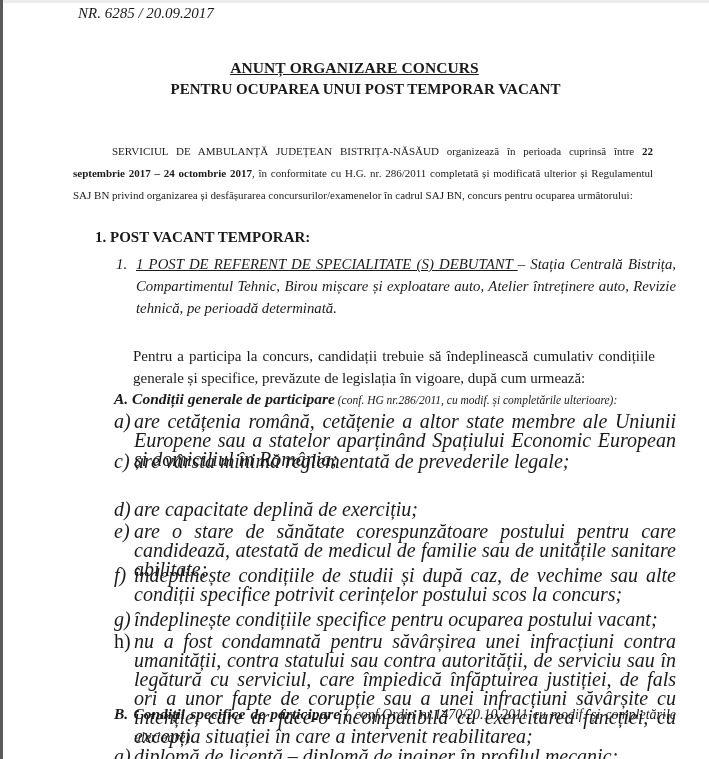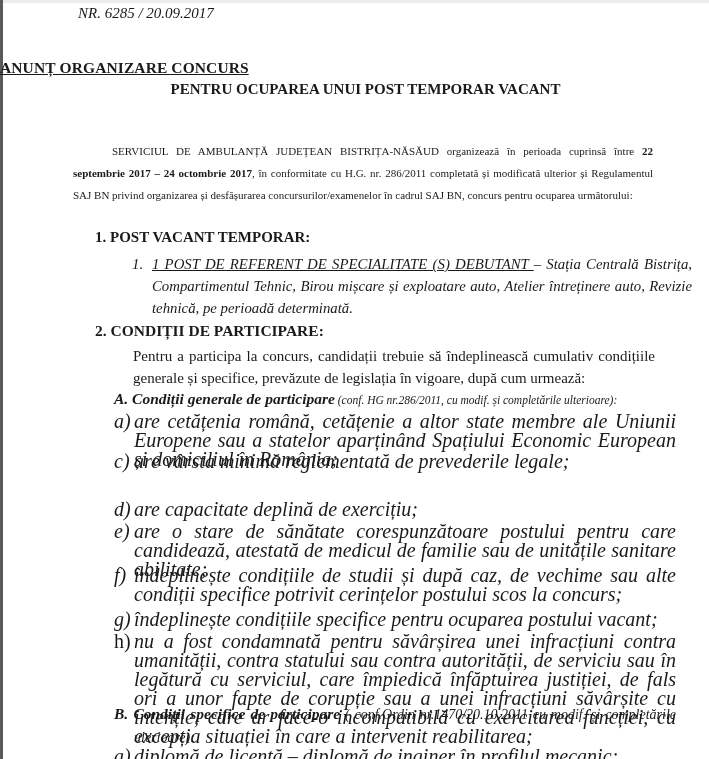--- a/index.html
+++ b/index.html
@@ -8,26 +8,26 @@
     background: #ffffff;
     font-family: "Liberation Serif", "DejaVu Serif", serif;
     color: #1a1a1a;
     position: relative;
   }
   .left-edge { position: absolute; left: 0; top: 0; width: 3px; height: 759px; background: #5a5a5a; }
   .top-edge { position: absolute; left: 3px; top: 0; width: 706px; height: 3px; background: #ececec; }
   .page { position: absolute; left: 0; top: 0; width: 709px; height: 759px; }
   .abs { position: absolute; white-space: nowrap; }
   .nr { left: 78px; top: 5px; font-style: italic; font-size: 15px; }
-  .title1 { left: 0; width: 709px; top: 59px; font-weight: bold; font-size: 15.5px; text-decoration: underline; letter-spacing: 0.1px; }
+  .title1 { left: 0; width: 709px; top: 59px; text-align: center; font-weight: bold; font-size: 15.5px; text-decoration: underline; letter-spacing: 0.1px; }
   .title2 { left: 0; width: 709px; top: 81px; text-align: center; font-weight: bold; font-size: 15px; padding-left: 11px; }
   .intro { left: 73px; top: 140px; width: 580px; font-size: 11px; line-height: 22px; white-space: normal; text-align: justify; text-indent: 39px; }
   .h1 { left: 95px; top: 229px; font-weight: bold; font-size: 15px; }
   .h2 { left: 95px; top: 322px; font-weight: bold; font-size: 15.5px; }
-  .post-item { left: 116px; top: 253px; width: 540px; white-space: normal; text-align: justify; font-style: italic; font-size: 14.8px; line-height: 22px; padding-left: 20px; text-indent: -20px; margin-left: 16px; }
+  .post-item { left: 116px; top: 253px; width: 540px; white-space: normal; text-align: justify; font-style: italic; font-size: 14.8px; line-height: 22px; padding-left: 20px; text-indent: -20px; }
   .post-title { text-decoration: underline; }
   .para { left: 133px; top: 345px; width: 522px; white-space: normal; text-align: justify; font-size: 15px; line-height: 22px; }
   .secA { left: 114px; top: 390px; font-size: 15.5px; }
   .secA .lbl, .secB .lbl { font-weight: bold; font-style: italic; }
   .secA .note { font-style: italic; font-size: 11.5px; }
   .li { left: 114px; width: 542px; white-space: normal; text-align: justify; font-style: italic; font-size: 20px; line-height: 19px; padding-left: 20px; text-indent: -20px; }
   .li .mk { display: inline-block; width: 20px; text-indent: 0; font-style: italic; }
   .li .mk.plain { font-style: normal; }
   .secB { left: 114px; top: 703px; width: 542px; white-space: normal; text-align: justify; font-size: 15.5px; line-height: 22px; padding-left: 20px; text-indent: -20px; }
   .secB .note { font-style: italic; font-size: 14px; }
@@ -44,21 +44,20 @@
 
   <div class="abs title1">ANUNȚ  ORGANIZARE  CONCURS</div>
   <div class="abs title2">PENTRU OCUPAREA UNUI POST TEMPORAR VACANT</div>
 
   <div class="abs intro"><span>SERVICIUL DE AMBULANȚĂ JUDEȚEAN BISTRIȚA-NĂSĂUD organizează în perioada cuprinsă între </span><b>22 septembrie 2017 – 24 octombrie 2017</b><span>, în conformitate cu H.G. nr. 286/2011 completată și modificată ulterior și Regulamentul SAJ BN privind organizarea și desfășurarea concursurilor/examenelor în cadrul SAJ BN, concurs pentru ocuparea următorului:</span></div>
 
   <div class="abs h1">1. POST VACANT TEMPORAR:</div>
 
   <div class="abs post-item"><span class="mk" style="display:inline-block;width:20px;text-indent:0">1.</span><span class="post-title">1 POST DE REFERENT DE SPECIALITATE (S) DEBUTANT </span><span> – Stația Centrală Bistrița, Compartimentul Tehnic, Birou mișcare și exploatare auto, Atelier întreținere auto, Revizie tehnică, pe perioadă determinată.</span></div>
 
-  <div class="abs h2">2. CONDIȚII DE PARTICIPARE:</div>
 
   <div class="abs para">Pentru a participa la concurs, candidații trebuie să îndeplinească cumulativ condițiile generale și specifice, prevăzute de legislația în vigoare, după cum urmează:</div>
 
   <div class="abs secA"><span class="lbl">A.  Condiții generale  de participare</span><span class="note"> (conf. HG nr.286/2011, cu modif. și completările ulterioare):</span></div>
 
   <div class="abs li" style="top:412px"><span class="mk">a)</span><span>are cetățenia română, cetățenie a altor state membre ale Uniunii Europene sau a statelor aparținând Spațiului Economic European și domiciliul în România;</span></div>
   <div class="abs li" style="top:452px"><span class="mk">c)</span><span>are vârsta minimă reglementată de prevederile legale;</span></div>
   <div class="abs li" style="top:500px"><span class="mk">d)</span><span>are capacitate deplină de exercițiu;</span></div>
   <div class="abs li" style="top:566px"><span class="mk">f)</span><span>îndeplinește condițiile de studii și după caz, de vechime sau alte condiții specifice potrivit cerințelor postului scos la concurs;</span></div>
   <div class="abs li" style="top:522px"><span class="mk">e)</span><span>are o stare de sănătate corespunzătoare postului pentru care candidează, atestată de medicul de familie sau de unitățile sanitare abilitate;</span></div>

